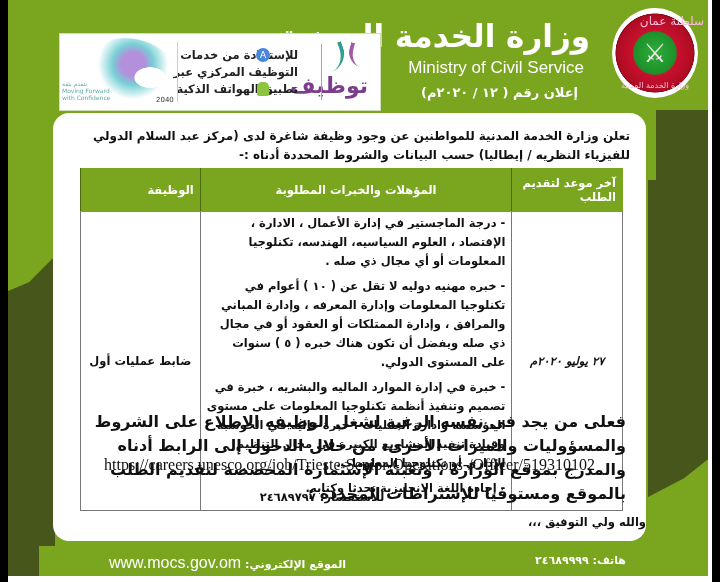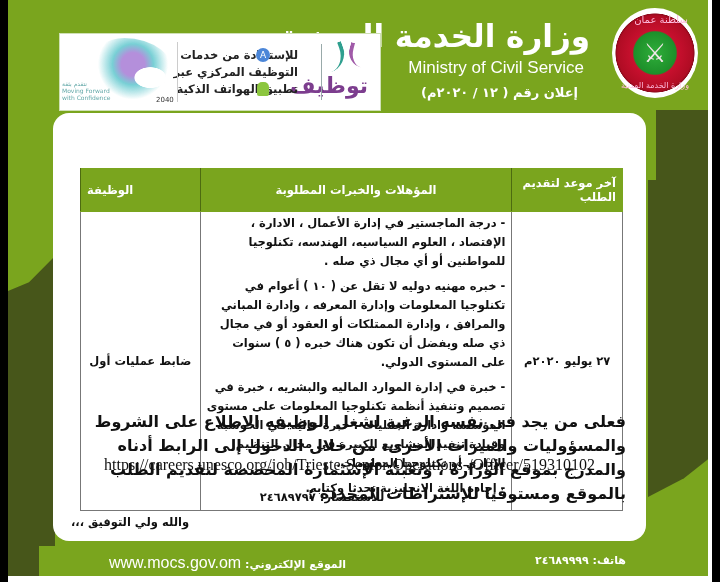--- a/index.html
+++ b/index.html
@@ -13,21 +13,21 @@
   .bg-right-lime { position:absolute; left:640px; top:110px; width:8px; height:70px; background:#7aa51e; }
   .edge-right { position:absolute; left:700px; top:0; width:4px; height:582px; background:#ffffff; }
   .bg-bottom-left-dark { position:absolute; left:0; top:400px; width:30px; height:166px; background:#47561a; }
   .bottom-white { position:absolute; left:0; top:576px; width:704px; height:6px; background:#fff; }
 
   .header { position:absolute; left:0; top:0; width:700px; height:110px; }
   .emblem { position:absolute; left:604px; top:8px; width:86px; height:90px; border-radius:50%;
      background: radial-gradient(circle at 50% 50%, #2fae3a 0, #1d8f2a 34%, #c8102e 36%, #b00c24 60%, #8d0a1c 63%, #ffffff 64%); }
   .emblem-inner { position:absolute; left:21px; top:22px; width:44px; height:46px; border-radius:50%;
      display:flex; align-items:center; justify-content:center; color:#f2e6ea; font-size:26px; }
-  .emblem-ring-top { position:absolute; left:6px; top:6px; width:86px; text-align:center; color:#fbd; font-size:10px; }
+  .emblem-ring-top { position:absolute; left:17px; top:6px; width:86px; text-align:center; color:#fbd; font-size:12px; }
   .emblem-ring-bot { position:absolute; left:0; bottom:8px; width:86px; text-align:center; color:#fbd; font-size:8px; }
 
   .ministry-ar { position:absolute; right:118px; top:18px; font-family:"DejaVu Sans", sans-serif; font-weight:bold; font-size:31px; color:#ffffff; direction:rtl; letter-spacing:-0.5px; }
   .ministry-en { position:absolute; right:124px; top:58px; font-family:"Liberation Sans", sans-serif; font-size:17px; color:#ffffff; }
   .announce { position:absolute; right:130px; top:85px; font-size:13px; color:#ffffff; direction:rtl; font-weight:bold; }
 
   .logo-box { position:absolute; left:51px; top:33px; width:320px; height:76px; background:#ffffff; border:1px solid #cfe0b5; }
   .tawdheef { position:absolute; right:6px; top:4px; width:48px; height:66px; }
   .tawdheef-letters { position:absolute; right:6px; bottom:6px; font-size:22px; font-weight:bold; color:#7c3d8e; direction:rtl; }
   .tawdheef-swoosh1 { position:absolute; right:28px; top:6px; width:18px; height:26px; border-right:4px solid #2f9f8f; border-radius:0 0 20px 0; transform:rotate(-20deg); }
@@ -46,30 +46,30 @@
   .vision-en { position:absolute; left:2px; top:46px; font-size:6px; line-height:7px; color:#6aa; }
 
   .panel { position:absolute; left:45px; top:113px; width:593px; height:428px; background:#ffffff; border-radius:16px; }
   .intro { position:absolute; right:16px; top:14px; width:568px; direction:rtl; text-align:right; font-size:12px; line-height:19px; font-weight:bold; color:#111; }
 
   table.jobs { position:absolute; left:27px; top:55px; width:543px; border-collapse:collapse; direction:rtl; font-size:11.5px; }
   table.jobs th { background:#7aa51e; color:#ffffff; font-weight:bold; height:38px; border:1px solid #7aa51e; border-left:1px solid #4d6b10; padding:2px 6px; }
   table.jobs td { border:1px solid #777; vertical-align:middle; color:#111; font-weight:bold; }
   .col-date { width:104px; text-align:right; }
   .col-qual { width:324px; }
-  .col-job { width:113px; text-align:left;margin-left:24px; }
+  .col-job { width:113px; text-align:right;margin-left:24px; }
   td.qual-cell { padding:2px 6px 4px 4px; vertical-align:top; text-align:right; line-height:19px; }
   td.qual-cell p { margin:0 0 6px 0; }
-  td.date-cell { text-align:center; }
+  td.date-cell { text-align:center;font-style:italic; }
   td.job-cell { text-align:center; }
 
   .para { position:absolute; right:20px; top:297px; width:570px; direction:rtl; text-align:right; font-size:16px; line-height:24px; font-weight:bold; color:#111; }
   .url { position:absolute; left:0; top:343px; width:593px; text-align:center; font-family:"Liberation Serif", serif; font-size:16px; color:#111; }
   .inquiry { position:absolute; left:0; top:377px; width:538px; text-align:center; direction:rtl; font-size:11.5px; font-weight:bold; color:#111; }
-  .closing { position:absolute; left:0; top:402px; width:593px; text-align:left; direction:rtl; font-size:11.5px; font-weight:bold; color:#111;padding-left:18px; }
+  .closing { position:absolute; left:0; top:402px; width:593px; text-align:right; direction:rtl; font-size:11.5px; font-weight:bold; color:#111; }
 
   .footer { position:absolute; left:31px; top:546px; width:609px; height:30px; background:#7aa51e; }
   .footer-site { position:absolute; left:70px; top:8px; direction:rtl; font-size:11px; color:#ffffff; font-weight:bold; white-space:nowrap; }
   .footer-site .url-en { font-family:"Liberation Sans", sans-serif; font-weight:normal; font-size:16px; }
   .footer-phone { position:absolute; right:22px; top:8px; direction:rtl; font-size:11px; color:#ffffff; font-weight:bold; }
 </style>
 </head>
 <body>
 
 <div class="canvas">
@@ -111,34 +111,35 @@
       <div class="vision-2040">2040</div>
       <div class="vision-en">
         <div>نتقدم بثقة</div>
         <div>Moving Forward</div>
         <div>with Confidence</div>
       </div>
     </div>
   </div>
 
   <div class="panel">
+    <div class="intro">تعلن وزارة الخدمة المدنية للمواطنين عن وجود وظيفة شاغرة لدى (مركز عبد السلام الدولي للفيزياء النظريه / إيطاليا) حسب البيانات والشروط المحددة أدناه :-</div>
 
     <table class="jobs">
       <thead>
         <tr>
           <th class="col-date">آخر موعد لتقديم الطلب</th>
           <th class="col-qual">المؤهلات والخبرات المطلوبة</th>
           <th class="col-job">الوظيفة</th>
         </tr>
       </thead>
       <tbody>
         <tr>
           <td class="date-cell">٢٧ يوليو ٢٠٢٠م</td>
           <td class="qual-cell">
-            <p>- درجة الماجستير في إدارة الأعمال ، الادارة ، الإقتصاد ، العلوم السياسيه، الهندسه، تكنلوجيا للمواطنين أو أي مجال ذي صله .</p>
+            <p>- درجة الماجستير في إدارة الأعمال ، الادارة ، الإقتصاد ، العلوم السياسيه، الهندسه، تكنلوجيا المعلومات أو أي مجال ذي صله .</p>
             <p>- خبره مهنيه دوليه لا تقل عن ( ١٠ ) أعوام في تكنلوجيا المعلومات وإدارة المعرفه ، وإدارة المباني والمرافق ، وإدارة الممتلكات أو العقود أو في مجال ذي صله ويفضل أن تكون هناك خبره ( ٥ ) سنوات على المستوى الدولي.</p>
             <p>- خبرة في إدارة الموارد الماليه والبشريه ، خبرة في تصميم وتنفيذ أنظمة تكنلوجيا المعلومات على مستوى المؤسسه وادارة العمليات ، خبرة عاليه في الحوسبه وقيادة تنفيذ المشاريع الكبيرة في مجال التنظيم الإداري أو تكنلوجيا المعلومات.</p>
             <p style="margin-bottom:8px">- إجادة اللغة الانجليزية تحدثا وكتابه.</p>
           </td>
           <td class="job-cell">ضابط عمليات أول</td>
         </tr>
       </tbody>
     </table>
 
     <div class="para">فعلى من يجد في نفسه الرغبة لشغل الوظيفه الإطلاع على الشروط والمسؤوليات والميزات الأخرى، من خلال الدخول إلى الرابط أدناه والمدرج بموقع الوزارة ، وتعبئة الإستمارة المخصصة لتقديم الطلب بالموقع ومستوفيا للإشتراطات المحددة :</div>

